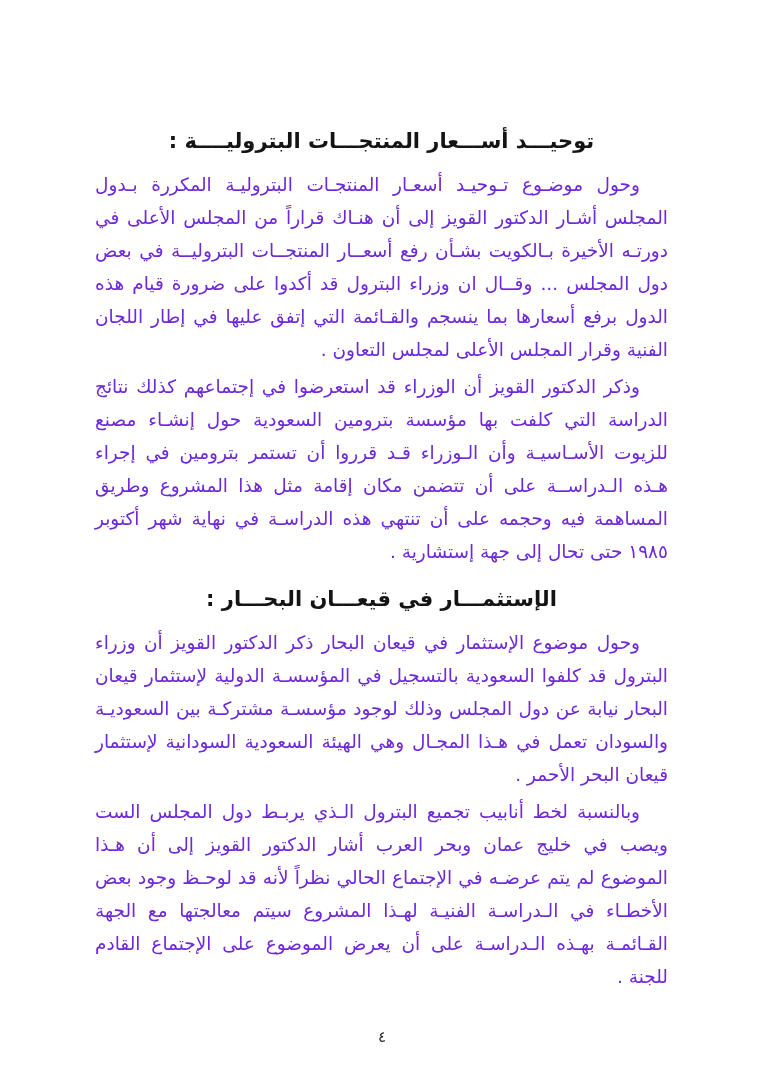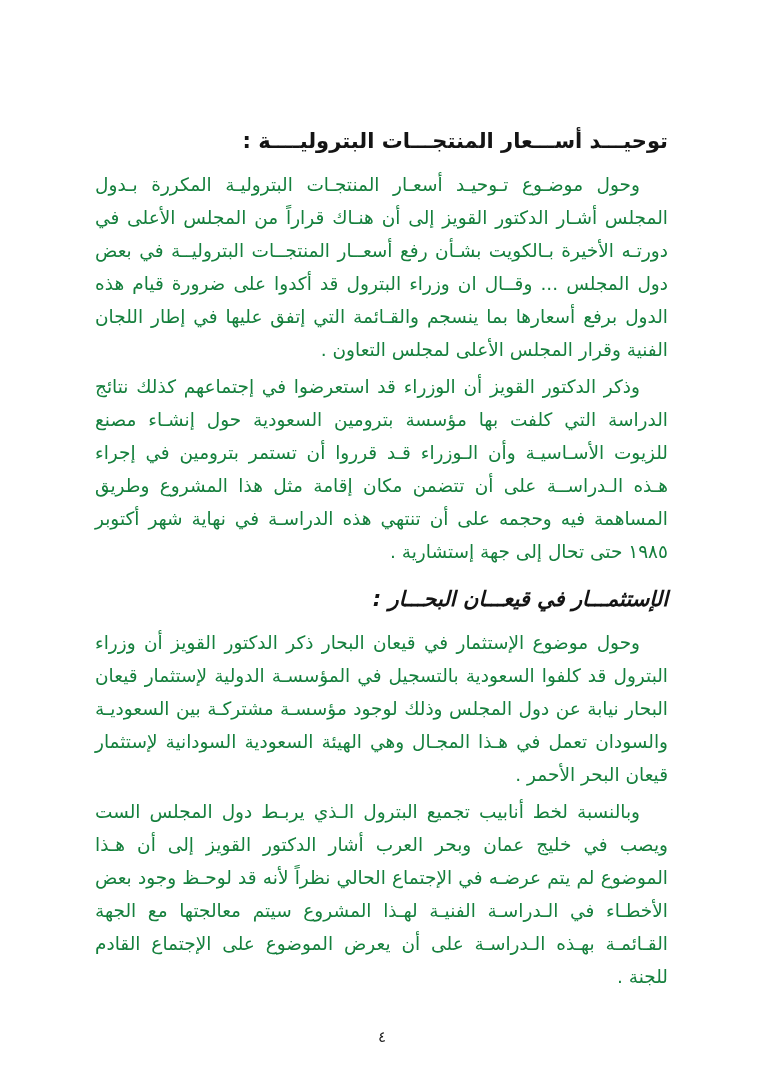--- a/index.html
+++ b/index.html
@@ -20,36 +20,35 @@
     position: absolute;
     top: 126px;
     right: 96px;
     width: 573px;
   }
   .heading {
     font-size: 21px;
     font-weight: bold;
     line-height: 30px;
     margin: 0 0 12px 0;
-    text-align: right;
+    text-align: center;
     letter-spacing: 0.3px;
     color: #141414;
   }
   .heading.second {
     margin-top: 16px;
-    font-style: italic;
   }
   .para {
     font-size: 18.5px;
     line-height: 33px;
     text-align: justify;
     text-justify: inter-word;
     text-indent: 28px;
     margin: 0 0 4px 0;
-    color: #15803d;
+    color: #6d28d9;
   }
   .page-number {
     position: absolute;
     bottom: 36px;
     left: 0;
     right: 0;
     text-align: center;
     font-size: 15px;
     color: #1c1c1c;
   }

